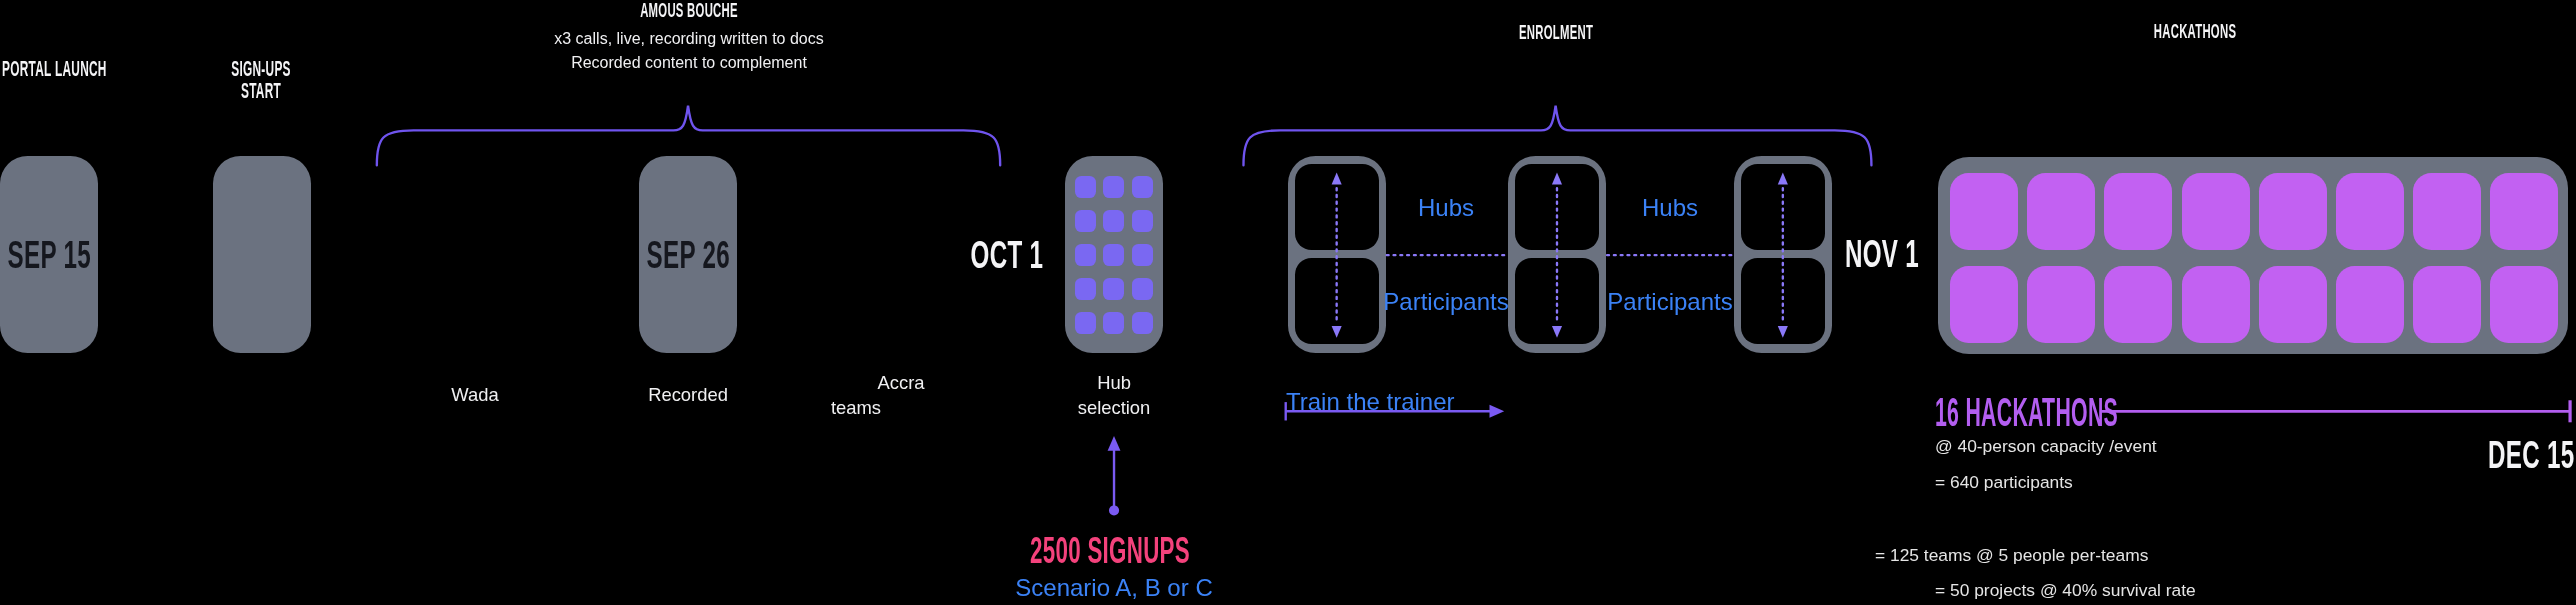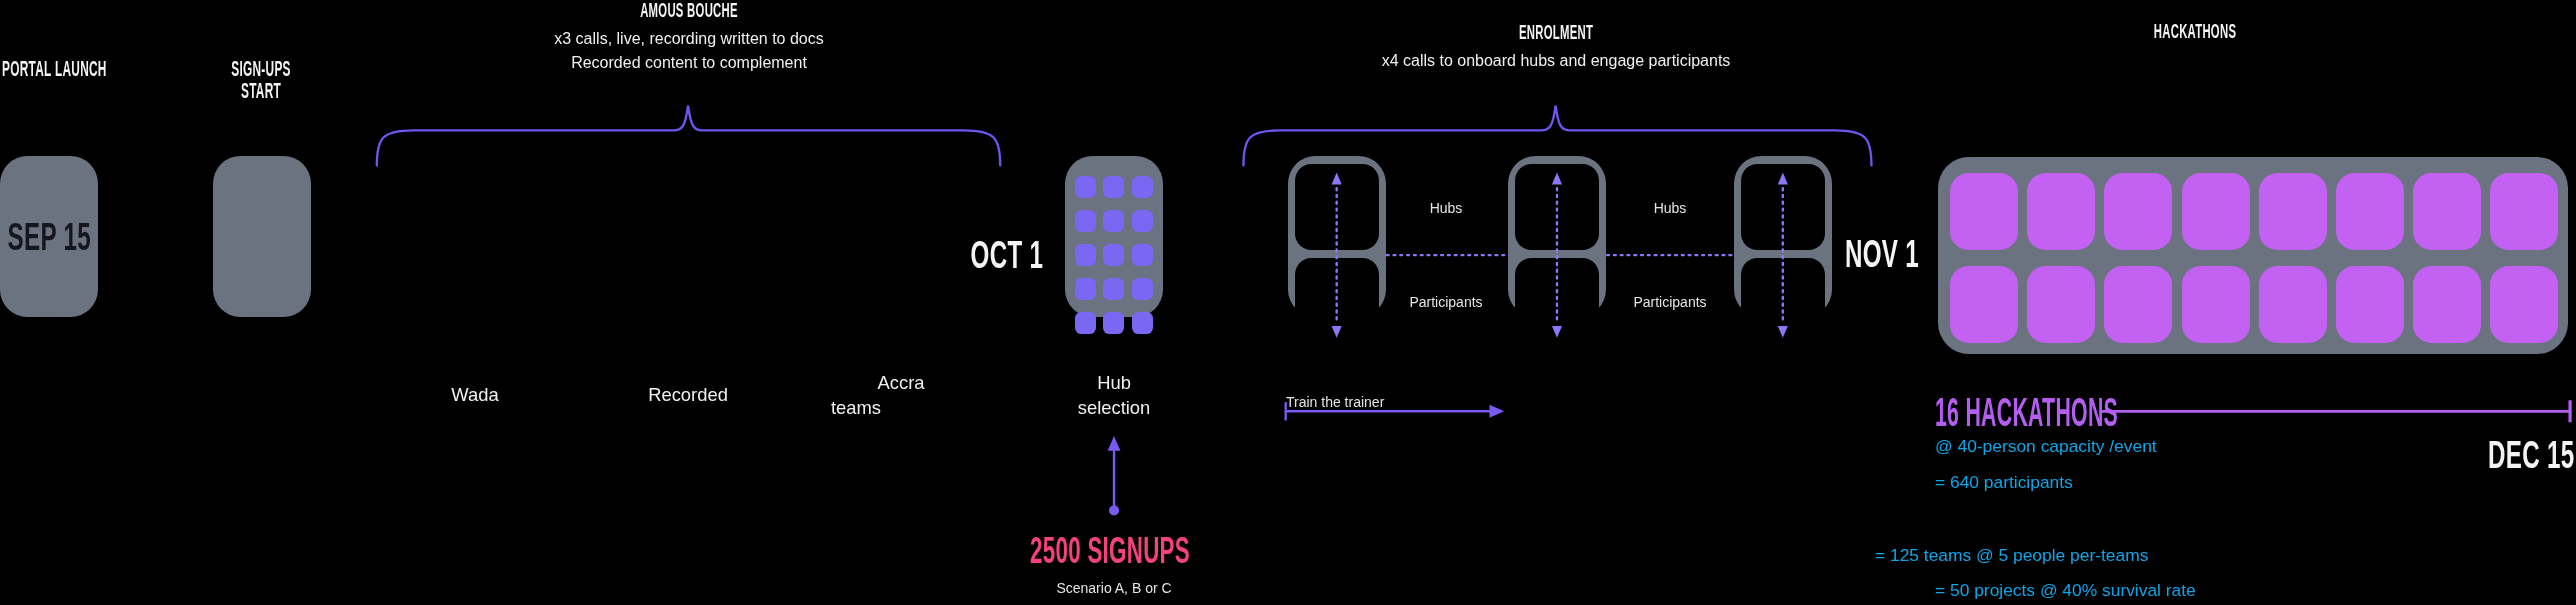--- a/index.html
+++ b/index.html
@@ -10,43 +10,46 @@
   .ctr{transform:translate(-50%,-50%);}
   
   .cond-c{font-weight:700;transform:translate(-50%,-50%) scaleX(0.54);letter-spacing:0.5px;}
   .cond-l{font-weight:700;transform-origin:left center;transform:translateY(-50%) scaleX(0.54);letter-spacing:0.5px;}
   .cond-r{font-weight:700;transform-origin:right center;transform:translateY(-50%) scaleX(0.62);letter-spacing:0.5px;}
   .date-c{font-weight:700;transform:translate(-50%,-50%) scaleX(0.62);letter-spacing:0.5px;}
   .h-side{font-size:22px;color:#f4f4f6;}
   .h-sec{font-size:21px;color:#f4f4f6;}
   .sub{font-size:16px;color:#f0f0f2;text-align:right;}
   .lbl{font-size:18.4px;color:#f0f0f2;}
-  .lbl21{font-size:14px;color:#e5e5e5;}
-  .stat{font-size:17.4px;color:#0ea5e9;}
+  .lbl21{font-size:24px;color:#3b82f6;}
+  .stat{font-size:17.4px;color:#e5e5e5;}
   .bigdate{font-size:39px;color:#f4f4f6;}
-  .pill{position:absolute;top:156px;width:98px;height:161px;border-radius:27.6px;background:#6b7280;display:flex;align-items:center;justify-content:center;}
+  .pill{position:absolute;top:156px;width:98px;height:197px;border-radius:27.6px;background:#6b7280;display:flex;align-items:center;justify-content:center;}
   .pill .d{font-size:39px;font-weight:700;color:#15171e;transform:scaleX(0.62);letter-spacing:0.5px;white-space:nowrap;}
   .enr-inner{position:absolute;left:7.3px;width:84px;height:86px;background:#000;border-radius:16.5px;}
   .hubgrid{position:absolute;left:10px;top:20px;width:78px;height:158px;display:grid;grid-template-columns:repeat(3,21px);grid-template-rows:repeat(5,22px);column-gap:7.3px;row-gap:12px;}
   .hubgrid>div{background:#7a68f2;border-radius:6.4px;}
   .hackblock{position:absolute;left:1938px;top:157px;width:630px;height:197px;border-radius:31px;background:#6b7280;}
   .hacktiles{position:absolute;left:12px;top:15.6px;width:606px;height:171px;display:grid;grid-template-columns:repeat(8,68px);grid-template-rows:repeat(2,77px);column-gap:9.2px;row-gap:16.5px;}
   .hacktiles>div{background:#c261f2;border-radius:18.4px;}
   svg.overlay{position:absolute;left:0;top:0;z-index:5;}
   .txt{z-index:6;}
 </style>
 </head>
 <body>
 
 <div class="canvas">
 
   <div class="pill" style="left:0px">
       <span class="d">SEP 15</span>
     </div>
   <div class="pill" style="left:213px"></div>
+  <div class="pill" style="left:639px">
+      <span class="d">SEP 26</span>
+    </div>
 
   <div class="pill" style="left:1065px">
     <div class="hubgrid" id="hubgrid">
         <div></div>
         <div></div>
         <div></div>
         <div></div>
         <div></div>
         <div></div>
         <div></div>
@@ -140,21 +143,20 @@
 
   <div class="abs txt cond-l h-side" style="left:1.8px;top:69px">PORTAL LAUNCH</div>
   <div class="abs txt cond-c h-side" style="left:261px;top:69px">SIGN-UPS</div>
   <div class="abs txt cond-c h-side" style="left:261px;top:91px">START</div>
 
   <div class="abs txt cond-c h-sec" style="left:689px;top:9.2px">AMOUS BOUCHE</div>
   <div class="abs txt ctr sub" style="left:689px;top:39px">x3 calls, live, recording written to docs</div>
   <div class="abs txt ctr sub" style="left:689px;top:63px">Recorded content to complement</div>
 
   <div class="abs txt cond-c h-sec" style="left:1556px;top:31px">ENROLMENT</div>
-  <div class="abs txt ctr sub" style="left:1556px;top:61px">x4 calls to onboard hubs and engage participants</div>
 
   <div class="abs txt cond-c h-sec" style="left:2195px;top:30px">HACKATHONS</div>
 
   <div class="abs txt date-c bigdate" style="left:1007px;top:254px">OCT 1</div>
   <div class="abs txt date-c bigdate" style="left:1882px;top:253px">NOV 1</div>
   <div class="abs txt cond-r bigdate" style="right:1.8px;top:454px">DEC 15</div>
 
   <div class="abs txt ctr lbl" style="left:475px;top:395px">Wada</div>
   <div class="abs txt ctr lbl" style="left:688px;top:395px">Recorded</div>
   <div class="abs txt ctr lbl" style="left:901px;top:383px">Accra</div>

